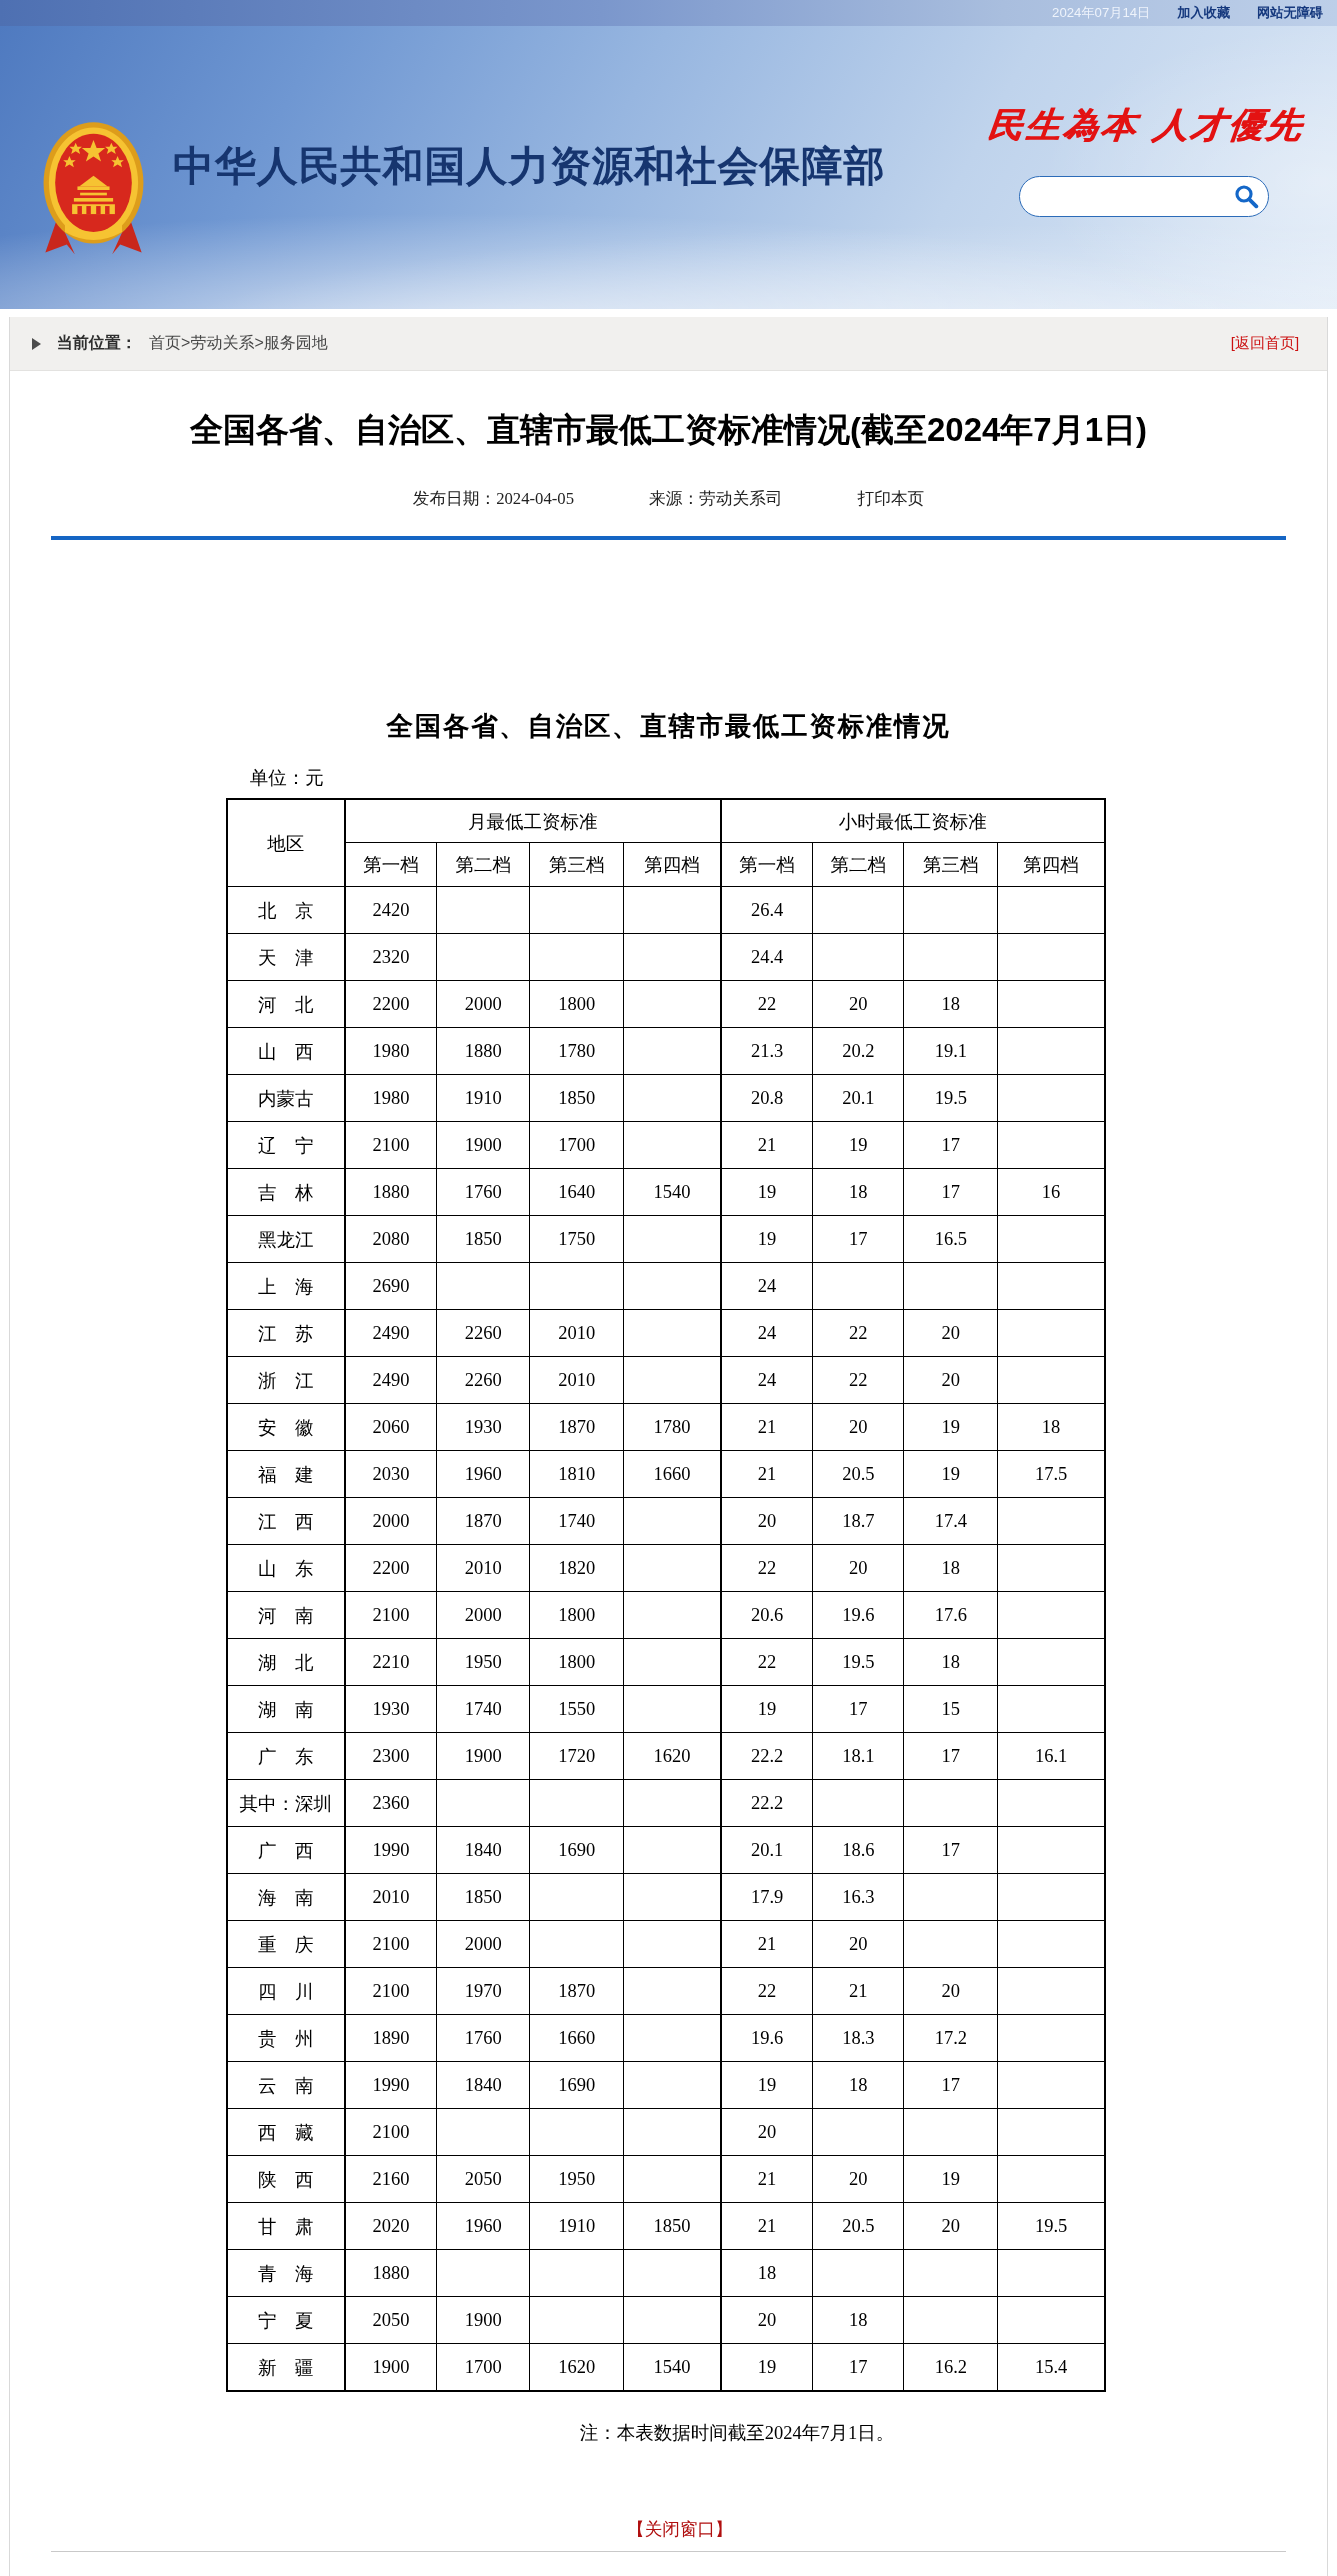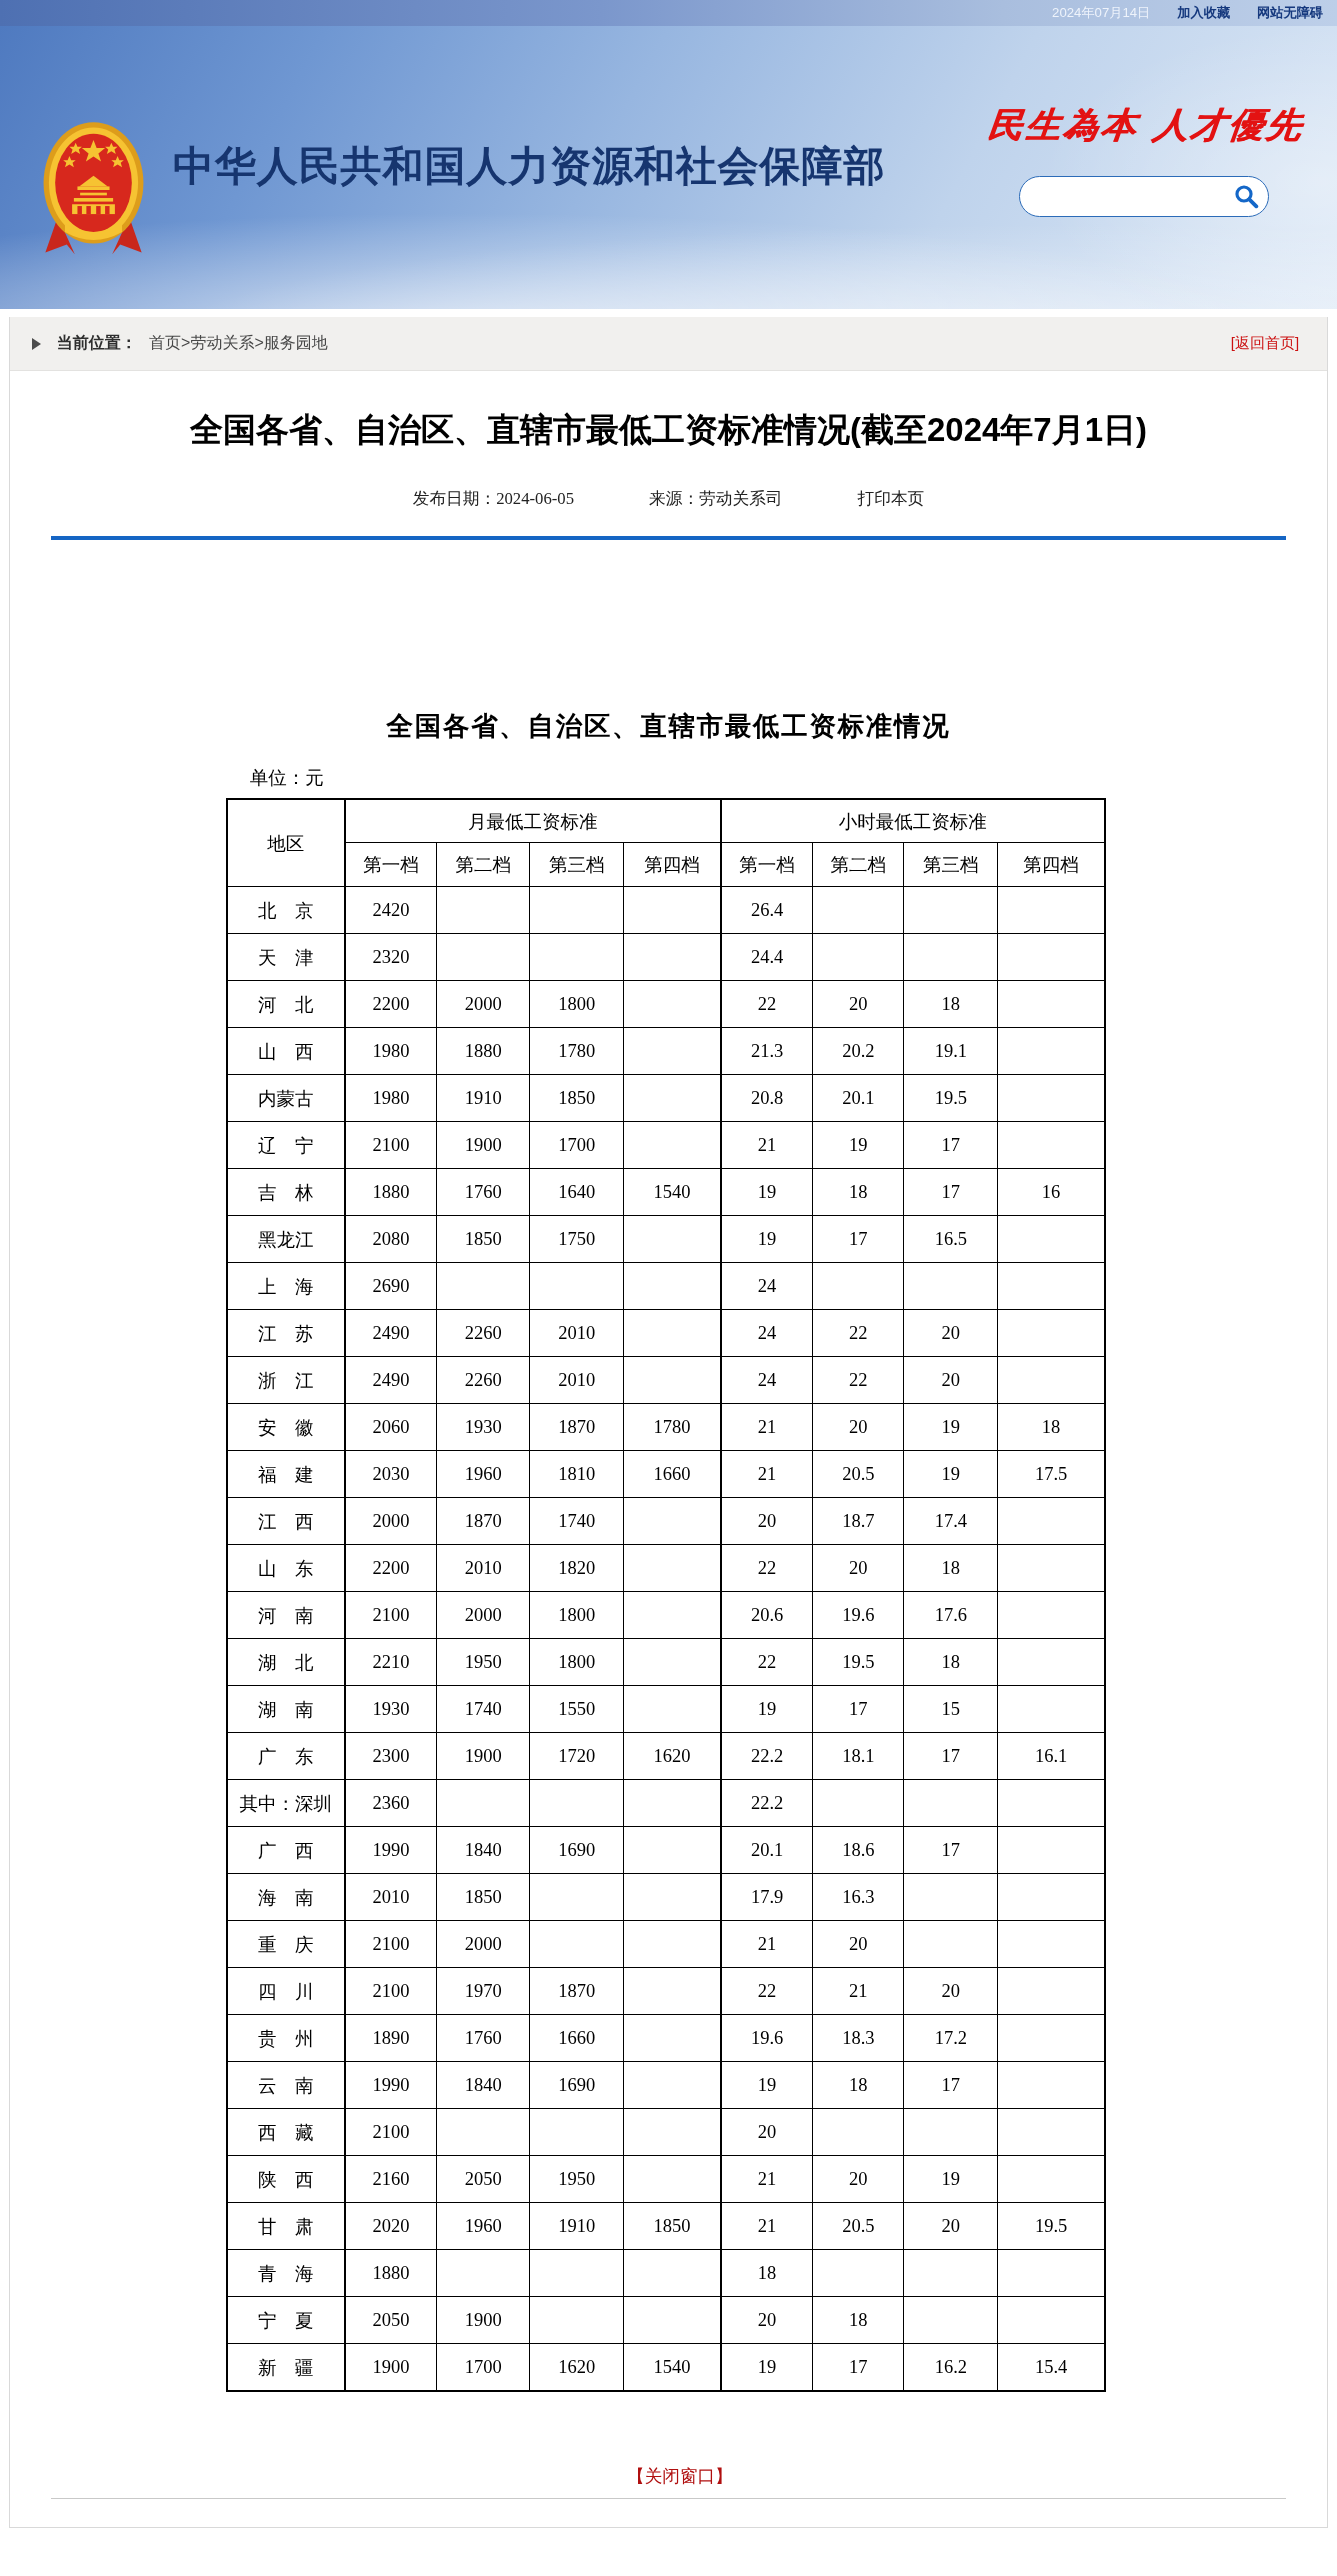--- a/index.html
+++ b/index.html
@@ -178,21 +178,21 @@
     <span class="crumb-label">当前位置：</span>
     <span class="crumb-path">首页&gt;劳动关系&gt;服务园地</span>
     <a class="return-home">[返回首页]</a>
   </div>
 
   <div class="content">
 
     <div class="article-title">全国各省、自治区、直辖市最低工资标准情况(截至2024年7月1日)</div>
 
     <div class="meta-row">
-      <span>发布日期：2024-06-05</span>
+      <span>发布日期：2024-04-05</span>
       <span>来源：劳动关系司</span>
       <span class="print">打印本页</span>
     </div>
 
     <div class="blue-rule"></div>
 
     <div class="table-block">
       <div class="table-title">全国各省、自治区、直辖市最低工资标准情况</div>
       <div class="unit-label">单位：元</div>
 
@@ -574,20 +574,21 @@
               <td>1620</td>
               <td>1540</td>
               <td>19</td>
               <td>17</td>
               <td>16.2</td>
               <td>15.4</td>
             </tr>
           </tbody>
       </table>
 
+      <div class="table-note">注：本表数据时间截至2024年7月1日。</div>
     </div>
 
     <div class="close-link">【关闭窗口】</div>
     <div class="bottom-rule"></div>
 
   </div>
 </div>
 
 
 </body></html>

